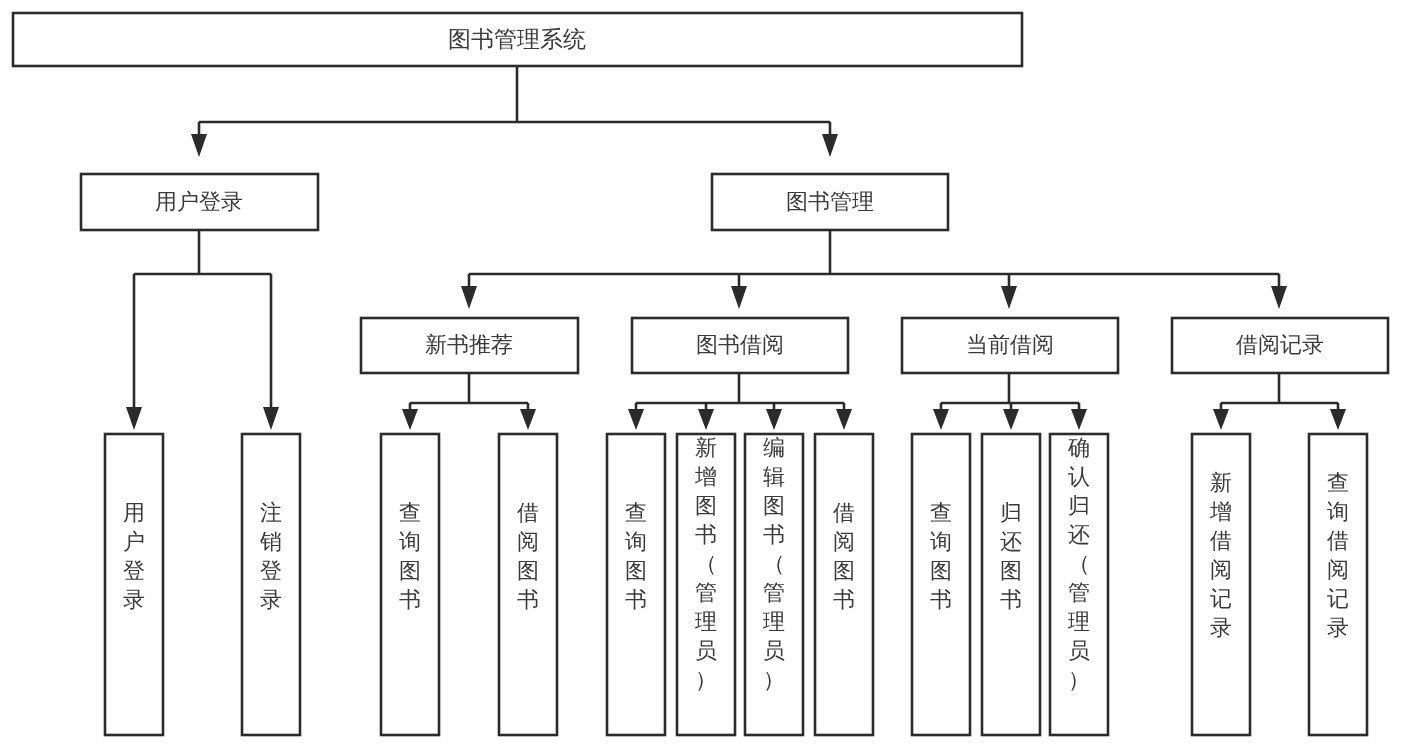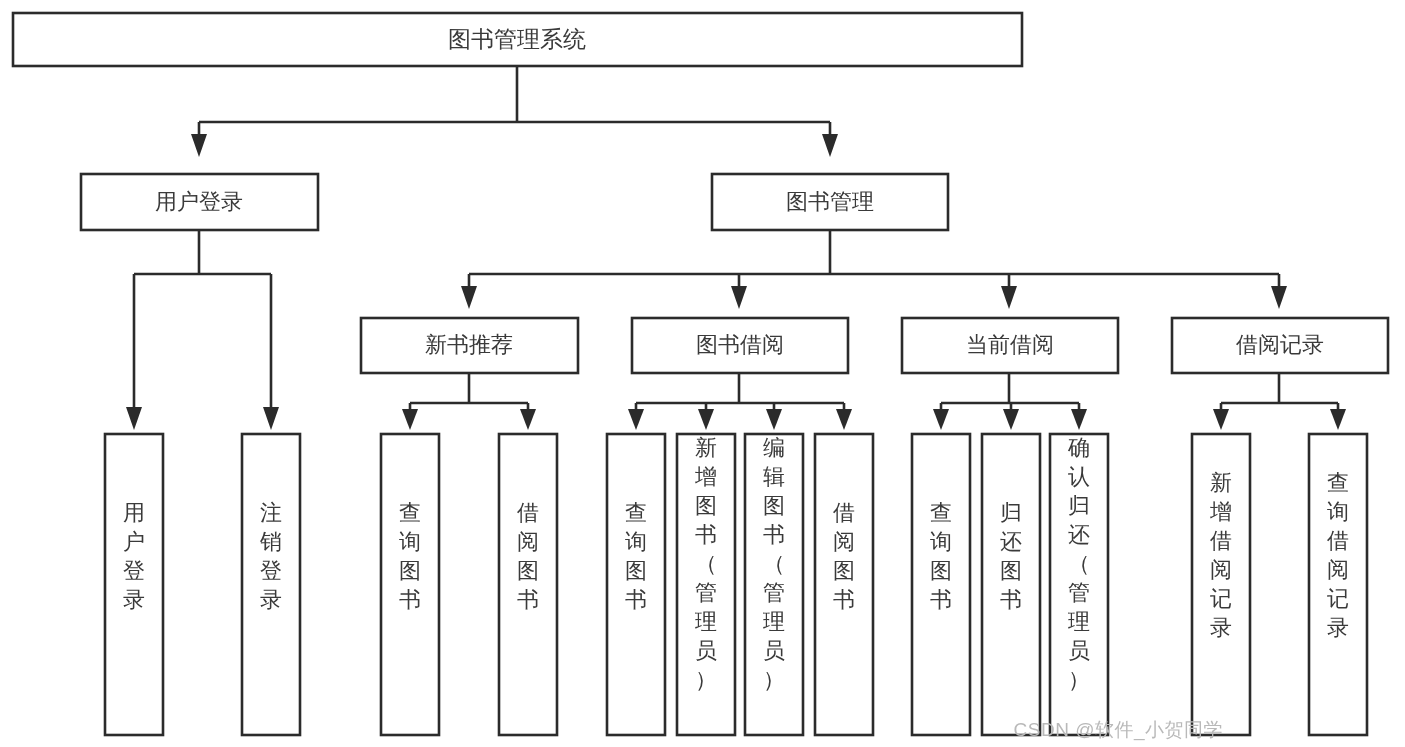--- a/index.html
+++ b/index.html
@@ -245,14 +245,13 @@
         <rect class="node-box" x="1192" y="434" width="58" height="301"></rect>
         <text class="vert-label" x="1221" y="490"><tspan x="1221" y="490">新</tspan><tspan x="1221" y="519">增</tspan><tspan x="1221" y="548">借</tspan><tspan x="1221" y="577">阅</tspan><tspan x="1221" y="606">记</tspan><tspan x="1221" y="635">录</tspan></text>
       </g>
       <g>
         <rect class="node-box" x="1309" y="434" width="58" height="301"></rect>
         <text class="vert-label" x="1338" y="490"><tspan x="1338" y="490">查</tspan><tspan x="1338" y="519">询</tspan><tspan x="1338" y="548">借</tspan><tspan x="1338" y="577">阅</tspan><tspan x="1338" y="606">记</tspan><tspan x="1338" y="635">录</tspan></text>
       </g>
     </g>
   </svg>
 
-  <div class="watermark">CSDN @软件_小贺同学</div>
 </div>
 
 </body></html>

